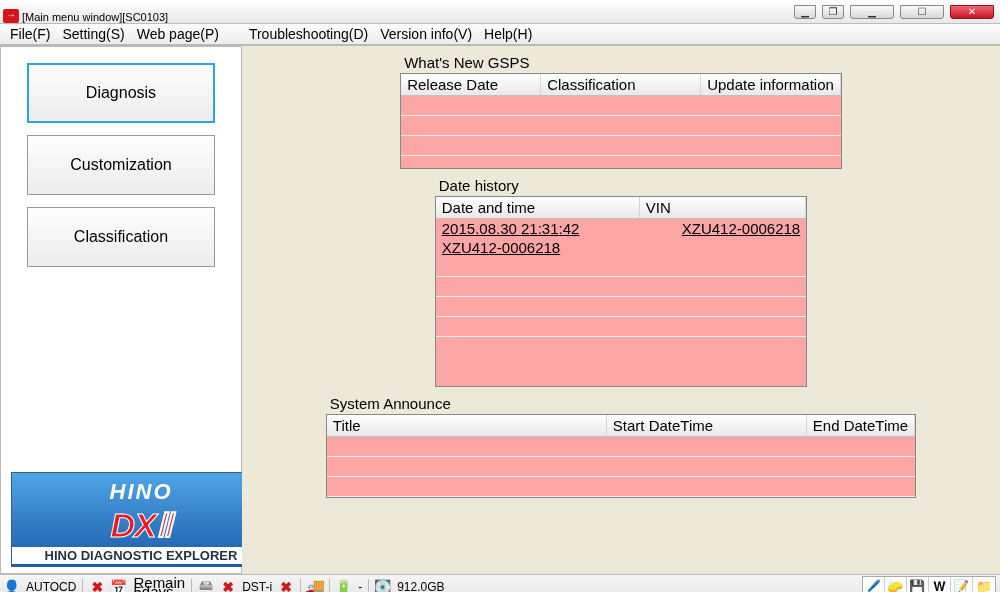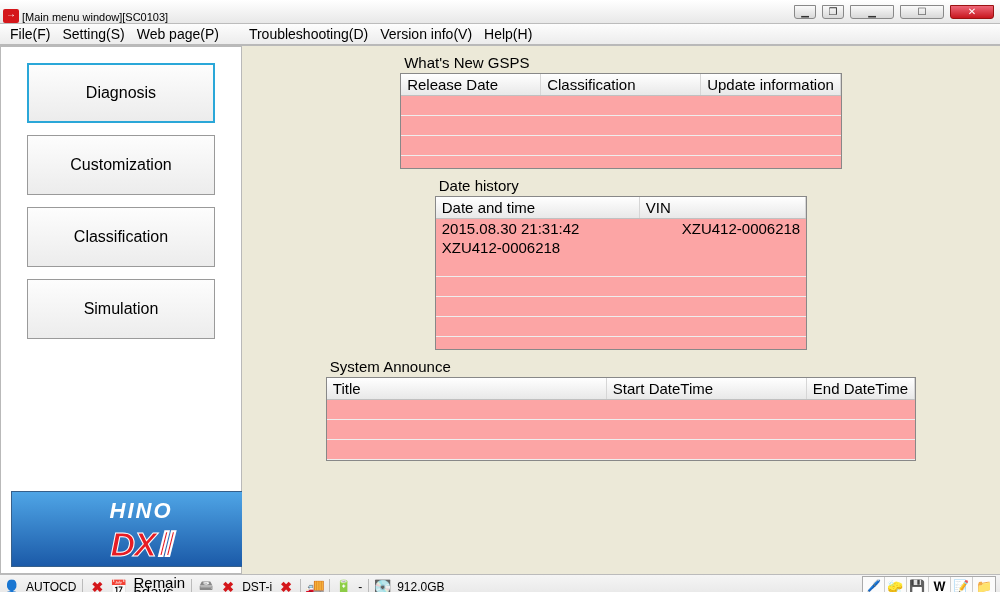--- a/index.html
+++ b/index.html
@@ -37,21 +37,21 @@
 .group { }
 .group .label { font-size: 15px; padding: 2px 4px; }
 .grid { background: #fca5a5; border: 1px solid #888; }
 .grid .head { display: flex; background: linear-gradient(#fff,#e8e8e8); border-bottom: 1px solid #c0c0c0; }
 .grid .head .col { padding: 2px 6px; font-size: 15px; border-right: 1px solid #d6d6d6; }
 .grid .body { min-height: 20px; }
 .grid .row { display: flex; }
 .grid .row .cell { padding: 1px 6px; font-size: 15px; }
 .grid .row.empty { height: 20px; border-bottom: 1px solid #eee; }
 .grid1 .body { height: 72px; }
-.grid2 .body { height: 130px; }
+.grid2 .body { height: 167px; text-decoration: underline; }
 .grid3 .body { height: 60px; }
 
 
 .status { height: 24px; border-top: 1px solid #bbb; background: linear-gradient(#f5f5f5,#e6e6e6); display: flex; align-items: center; font-size: 12px; padding: 0 4px; gap: 6px; }
 .status .sicon { width: 16px; height: 16px; display: inline-flex; align-items: center; justify-content: center; }
 .status .sep { width: 1px; height: 16px; background: #bbb; }
 .status .spacer { flex: 1; }
 .toolgroup { display: flex; border: 1px solid #aaa; background: #fbfbfb; }
 .toolgroup .tbtn { width: 22px; height: 20px; border-right: 1px solid #ccc; display: flex; align-items: center; justify-content: center; font-size: 13px; }
 .toolgroup .tbtn:last-child { border-right: none; }
@@ -89,25 +89,25 @@
   <span class="item">Troubleshooting(D)</span>
   <span class="item">Version info(V)</span>
   <span class="item">Help(H)</span>
 </div>
 
 <div class="main">
   <div class="sidebar">
     <div class="sidebtn active">Diagnosis</div>
     <div class="sidebtn">Customization</div>
     <div class="sidebtn">Classification</div>
-    <div class="sidebtn">Simulation</div>
     <div class="spacer"></div>
     <div class="logo">
       <div class="hino">HINO</div>
       <div class="dx">DXⅡ</div>
+      <div class="sub">HINO DIAGNOSTIC EXPLORER</div>
     </div>
   </div>
 
   <div class="content">
 
     <div class="group">
       <div class="label">What's New GSPS</div>
       <div class="grid grid1">
         <div class="head">
           <div class="col" style="width:140px">Release Date</div>

